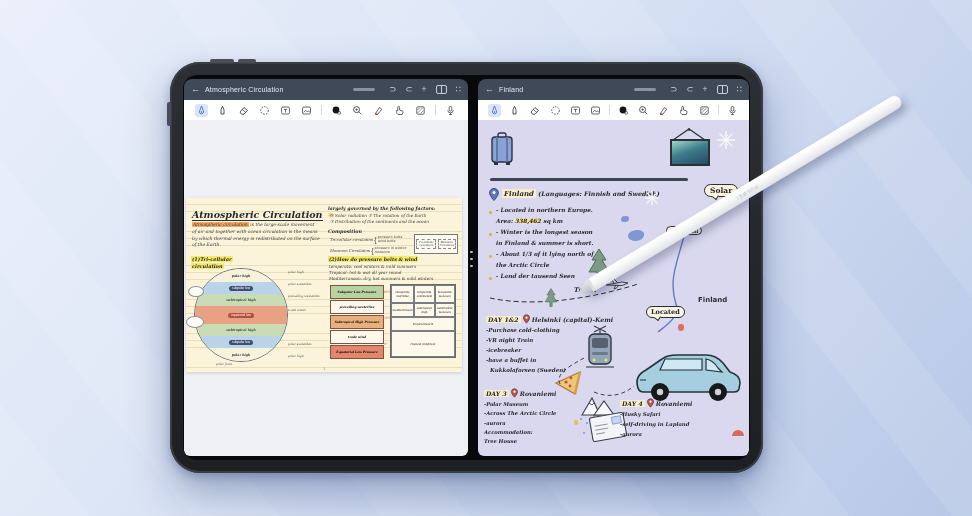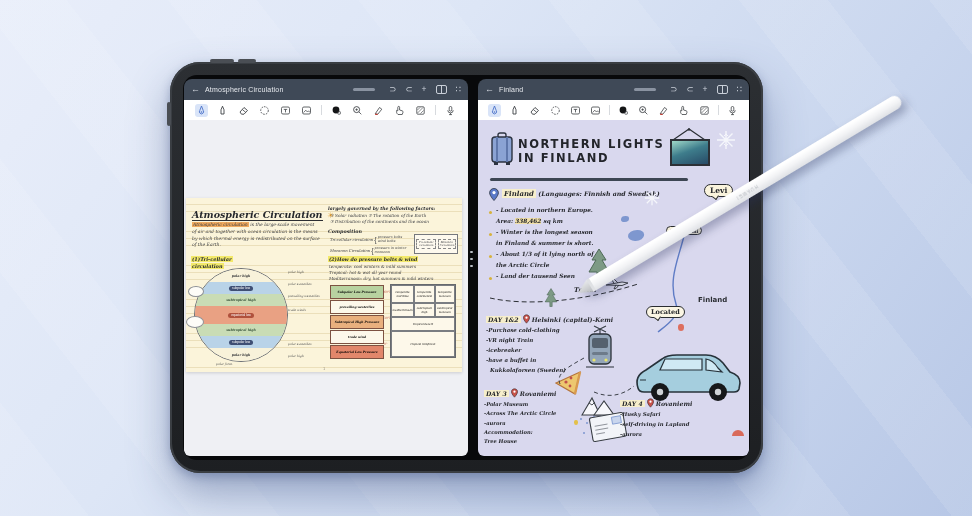--- a/index.html
+++ b/index.html
@@ -376,23 +376,20 @@
         </div>
         <div class="content canvasR">
 
           <svg class="abs" style="left:12px;top:12px;" width="24" height="34" viewBox="0 0 24 34">
             <rect x="8" y="1" width="8" height="5" rx="2" fill="none" stroke="#2c3340" stroke-width="1.4"></rect>
             <rect x="2" y="5" width="20" height="25" rx="3" fill="#8ba3d4" stroke="#2c3340" stroke-width="1.4"></rect>
             <path d="M7 5 V30 M17 5 V30" stroke="#5f77ab" stroke-width="2"></path>
             <rect x="4" y="30" width="4" height="3" fill="#2c3340"></rect>
               <rect x="16" y="30" width="4" height="3" fill="#2c3340"></rect>
           </svg>
-          <div class="abs bigtitle" style="left:40px;top:17px;">
-            <span>NORTHERN LIGHTS</span><br><span>IN FINLAND</span>
-          </div>
           <svg class="abs" style="left:192px;top:8px;" width="38" height="12" viewBox="0 0 38 12">
             <path d="M3 12 L19 1 L35 12" fill="none" stroke="#2c3036" stroke-width="1.2"></path>
               <circle cx="19" cy="1.5" r="1.2" fill="#2c3036"></circle>
           </svg>
           <div class="abs" style="left:192px;top:19px;width:36px;height:23px;border:2.5px solid #2c3036;background:linear-gradient(160deg,#9fd8c8 0%,#3e7d8c 45%,#274a66 100%);"></div>
           <svg class="abs" style="left:238px;top:10px;" width="20" height="20" viewBox="0 0 20 20">
             <g stroke="#f5f6fb" stroke-width="1.4">
                 <path d="M10 1 V19 M1 10 H19 M3.5 3.5 L16.5 16.5 M16.5 3.5 L3.5 16.5"></path>
                 <path d="M10 4 L8 6 M10 4 L12 6 M10 16 L8 14 M10 16 L12 14" stroke-width="1"></path>
               </g>
@@ -400,21 +397,21 @@
           <div class="abs" style="left:12px;top:58px;width:198px;height:3px;border-radius:2px;background:#3d4653;"></div>
 
           <svg class="abs" style="left:11px;top:68px;" width="10" height="13" viewBox="0 0 10 13">
             <path d="M5 .5 C2.3 .5 .6 2.5 .6 4.8 C.6 7.8 5 12.5 5 12.5 C5 12.5 9.4 7.8 9.4 4.8 C9.4 2.5 7.7 .5 5 .5 Z" fill="#5b79c8" stroke="#2c3340" stroke-width=".8"></path>
               <circle cx="5" cy="4.6" r="1.6" fill="#fff"></circle>
           </svg>
           <div class="abs hw" style="left:24px;top:69px;font-size:7px;">
             <span class="hl-c">Finland</span>
             <span style="font-size:6.3px;">(Languages: Finnish and Swedish)</span>
           </div>
-          <div class="bubble" style="left:226px;top:64px;font-size:7.5px;padding:1px 5px;">Levi</div>
+          <div class="bubble" style="left:226px;top:64px;font-size:7.5px;padding:1px 5px;">Solar</div>
 
           <i class="goldot" style="top:91px;"></i>
           <div class="fact hw" style="top:87px;">- Located in northern Europe.</div>
           <div class="fact hw" style="top:98px;"><span>Area: </span><span style="background:#f0dfa8;">338,462</span><span> sq km</span></div>
           <i class="goldot" style="top:113px;"></i>
           <div class="fact hw" style="top:109px;">- Winter is the longest season</div>
           <div class="fact hw" style="top:120px;">in Finland &amp;  summer is short.</div>
           <i class="goldot" style="top:135px;"></i>
           <div class="fact hw" style="top:131px;">- About 1/3 of it lying north of</div>
           <div class="fact hw" style="top:142px;">the Arctic Circle</div>

